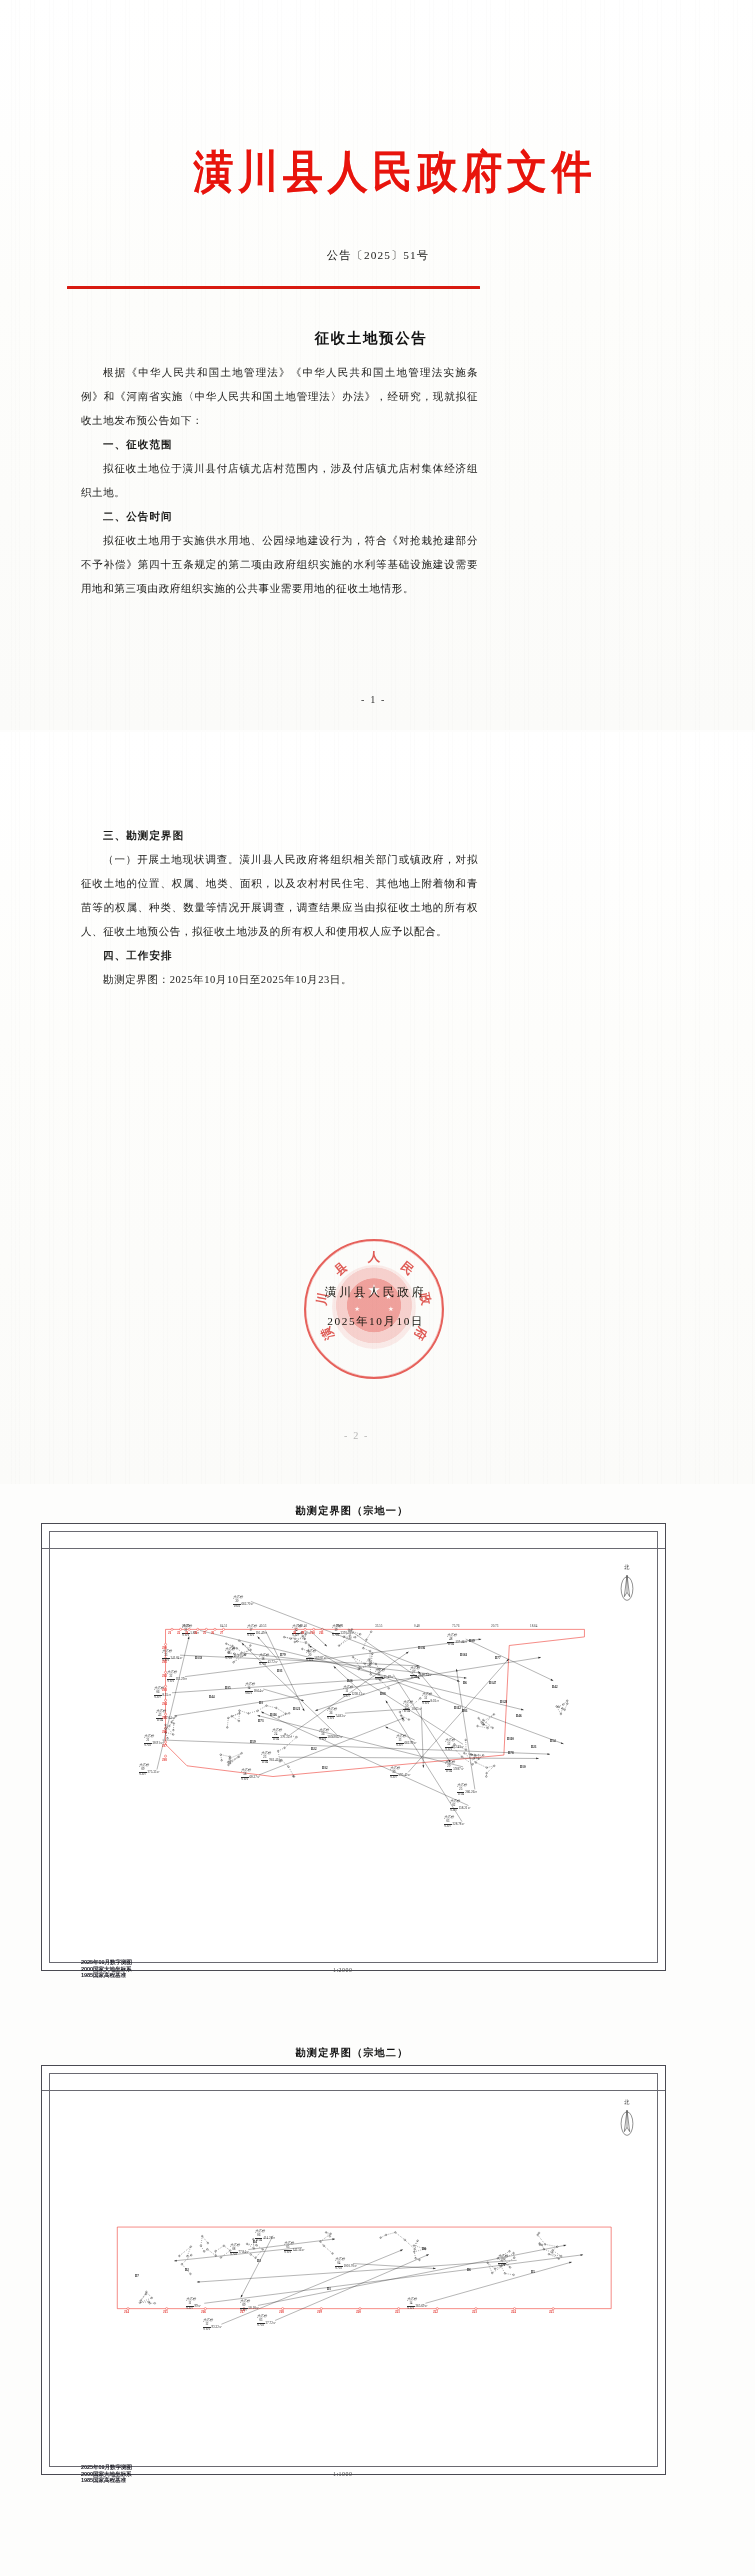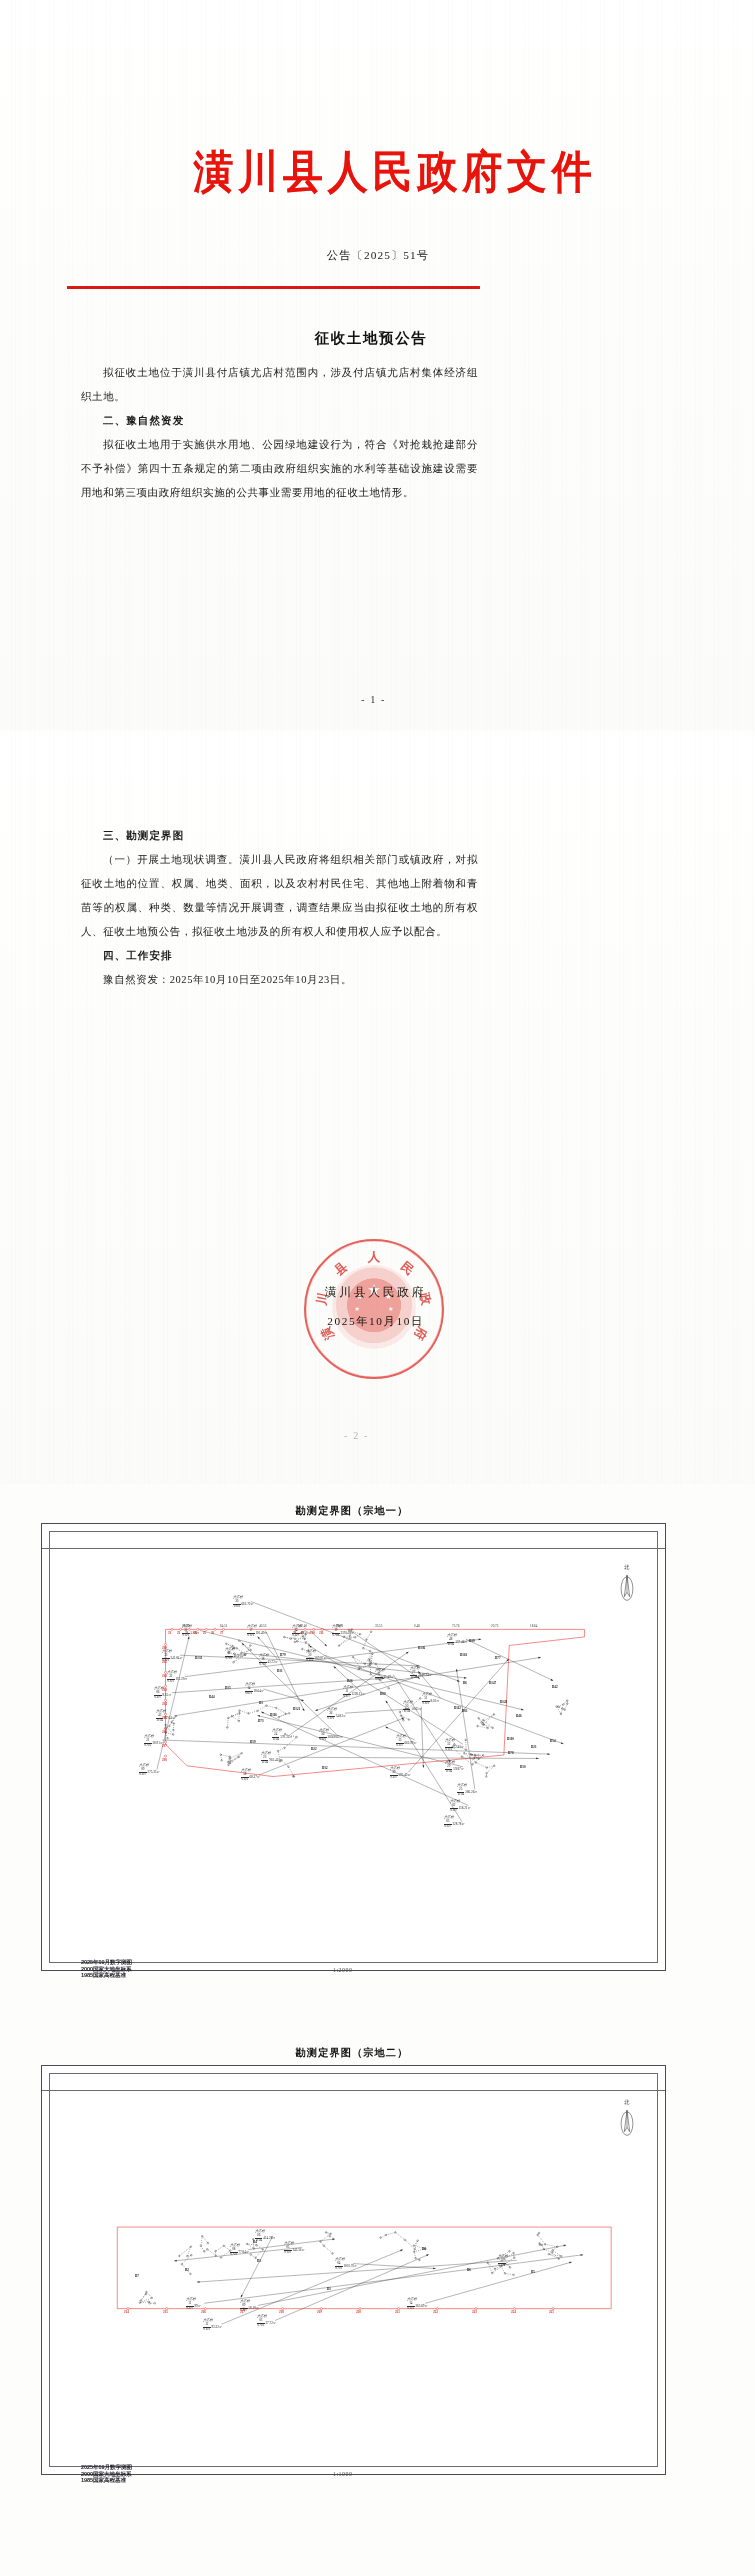--- a/index.html
+++ b/index.html
@@ -147,36 +147,38 @@
 
     <div class="doc-title">潢川县人民政府文件</div>
 
     <div class="doc-number">公告〔2025〕51号</div>
 
     <div class="red-rule"></div>
 
     <div class="sub-title">征收土地预公告</div>
 
     <div class="body-col" style="top:361px;">
+      <span class="ind">根据《中华人民共和国土地管理法》《中华人民共和国土地管理法实施条例》和《河南省实施〈中华人民共和国土地管理法〉办法》，经研究，现就拟征收土地发布预公告如下：</span>
+      <span class="sec-h">一、征收范围</span>
       <span class="ind">拟征收土地位于潢川县付店镇尤店村范围内，涉及付店镇尤店村集体经济组织土地。</span>
-      <span class="sec-h">二、豫自然资发</span>
+      <span class="sec-h">二、公告时间</span>
       <span class="ind">拟征收土地用于实施供水用地、公园绿地建设行为，符合《对抢栽抢建部分不予补偿》第四十五条规定的第二项由政府组织实施的水利等基础设施建设需要用地和第三项由政府组织实施的公共事业需要用地的征收土地情形。</span>
     </div>
 
     <div class="pagenum" style="top:694px;">- 1 -</div>
   </div>
 
   <div class="page" id="page2">
     <div class="paper-noise"></div>
 
     <div class="body-col" style="top:92px;">
       <span class="sec-h">三、勘测定界图</span>
       <span class="ind">（一）开展土地现状调查。潢川县人民政府将组织相关部门或镇政府，对拟征收土地的位置、权属、地类、面积，以及农村村民住宅、其他地上附着物和青苗等的权属、种类、数量等情况开展调查，调查结果应当由拟征收土地的所有权人、征收土地预公告，拟征收土地涉及的所有权人和使用权人应予以配合。</span>
       <span class="sec-h">四、工作安排</span>
-      <span class="ind">豫自然资发：2025年10月10日至2025年10月23日。</span>
+      <span class="ind">勘测定界图：2025年10月10日至2025年10月23日。</span>
     </div>
   </div>
 
   <div class="seal-wrap">
     <div class="seal"></div>
     <div class="seal-inner">
       <span class="seal-star">★</span>
       <span class="seal-star s2">★</span>
       <span class="seal-star s3">★</span>
       <span class="seal-star s4">★</span>

